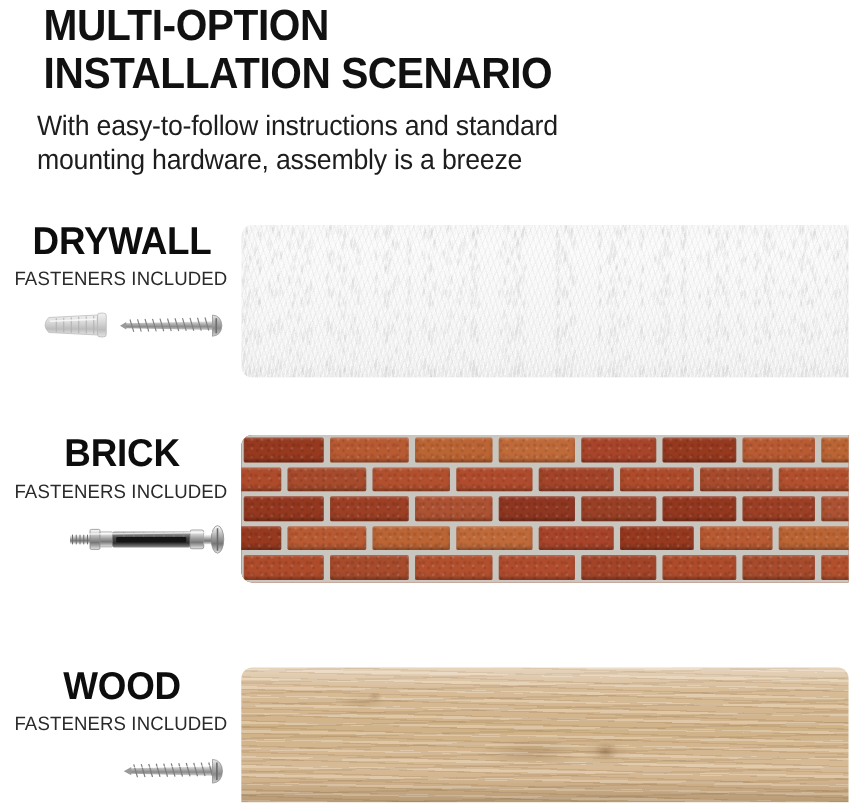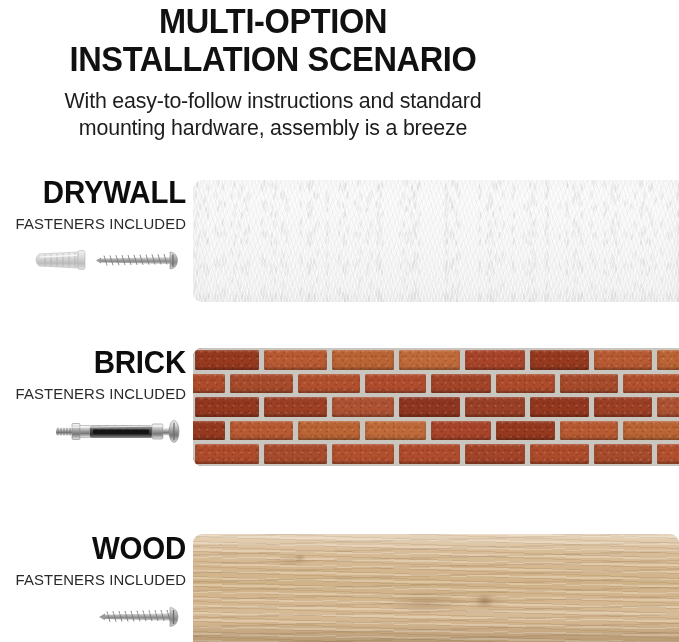--- a/index.html
+++ b/index.html
@@ -12,24 +12,23 @@
     height: 642px;
     position: relative;
     overflow: hidden;
     font-family: "Liberation Sans", sans-serif;
     -webkit-font-smoothing: antialiased;
   }
 
   
   .header {
     position: absolute;
-    left: 3px;
+    left: 16px;
     top: 0;
     width: 540px;
-    text-align: center;
   }
   .headline {
     color: #111111;
     font-weight: 700;
     font-size: 35px;
     line-height: 38px;
     letter-spacing: -0.4px;
     transform: scaleX(0.93);
     transform-origin: center top;
     margin: 0;
@@ -57,21 +56,21 @@
   }
   .row-drywall { top: 176px; height: 140px; }
   .row-brick   { top: 346px; height: 140px; }
   .row-wood    { top: 532px; height: 110px; }
 
   .labelcol {
     position: absolute;
     left: 0;
     top: 0;
     width: 186px;
-    text-align: right;
+    text-align: center;
   }
   .material-name {
     color: #0d0d0d;
     font-weight: 700;
     font-size: 31px;
     line-height: 34px;
     letter-spacing: -0.2px;
     transform: scaleX(0.95);
     transform-origin: right top;
     white-space: nowrap;

